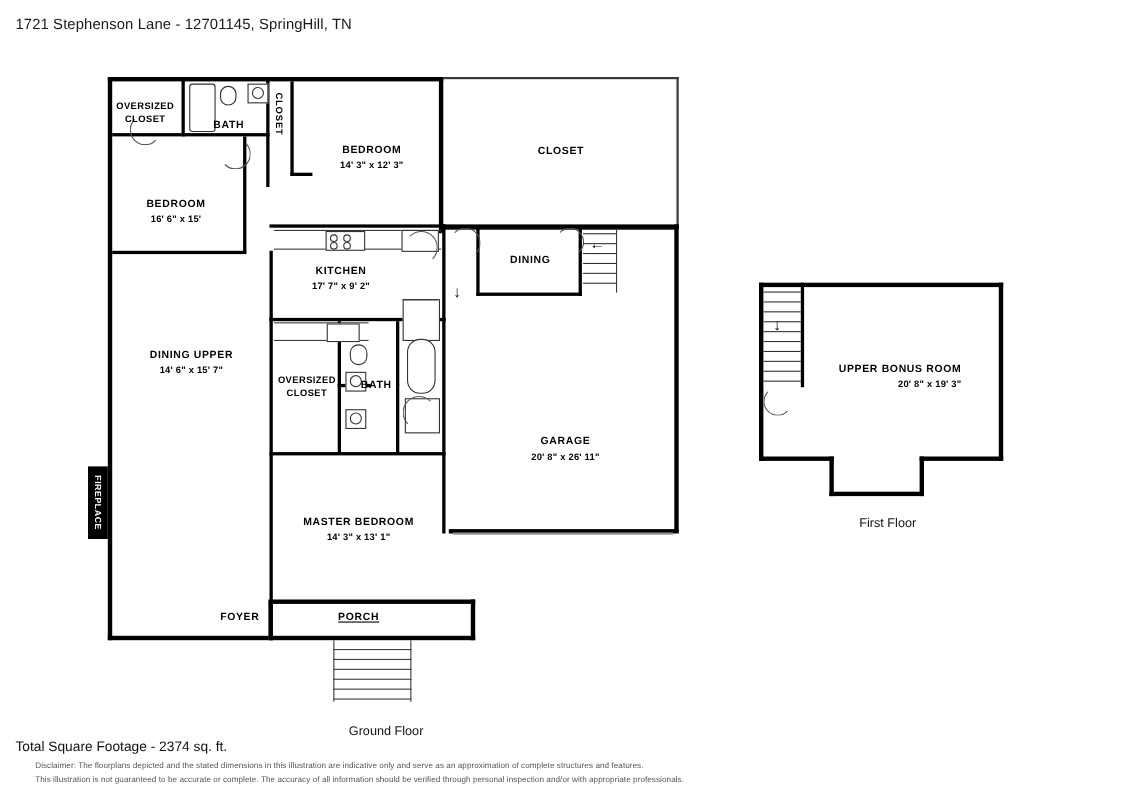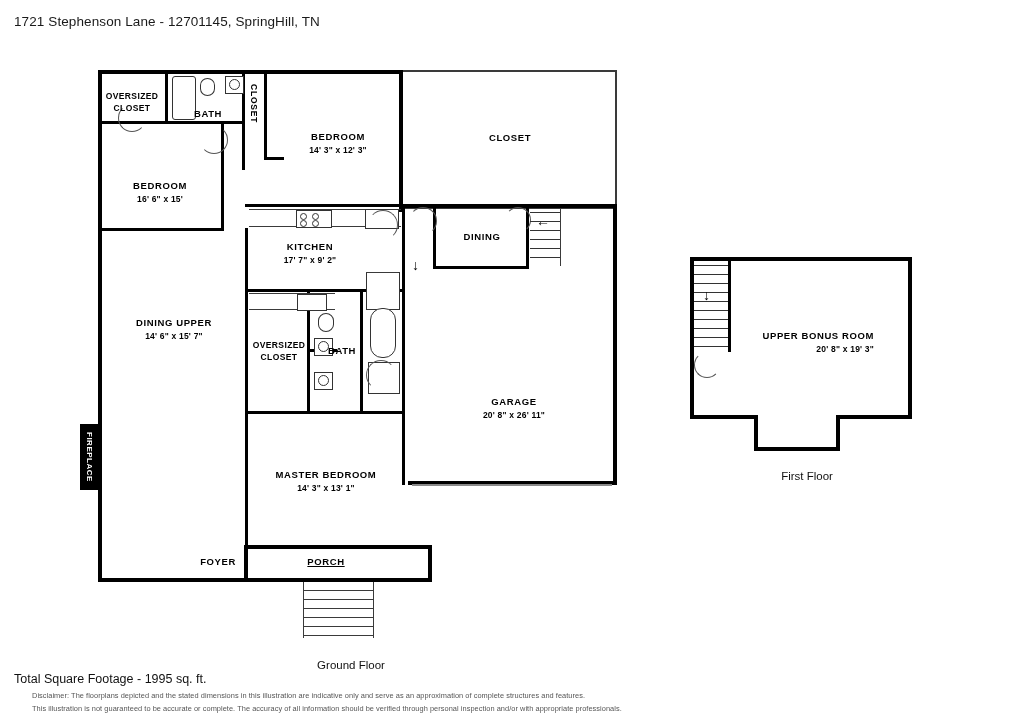--- a/index.html
+++ b/index.html
@@ -333,15 +333,15 @@
   <div class="door-arc" style="left:694px; top:352px; width:24px; height:24px;"></div>
 
   <div class="lbl" style="left:710px; top:330px; width:164px;text-align:right;">
     <span>UPPER BONUS ROOM</span>
     <span class="dim">20' 8" x 19' 3"</span>
   </div>
 
   <div class="caption" style="left:752px; top:470px; width:110px;">First Floor</div>
 </div>
 
-<div class="footer-total">Total Square Footage - 1995 sq. ft.</div>
+<div class="footer-total">Total Square Footage - 2374 sq. ft.</div>
 <div class="disclaimer" style="top:691px;">Disclaimer: The floorplans depicted and the stated dimensions in this illustration are indicative only and serve as an approximation of complete structures and features.</div>
 <div class="disclaimer" style="top:704px;">This illustration is not guaranteed to be accurate or complete. The accuracy of all information should be verified through personal inspection and/or with appropriate professionals.</div>
 
 </body></html>

